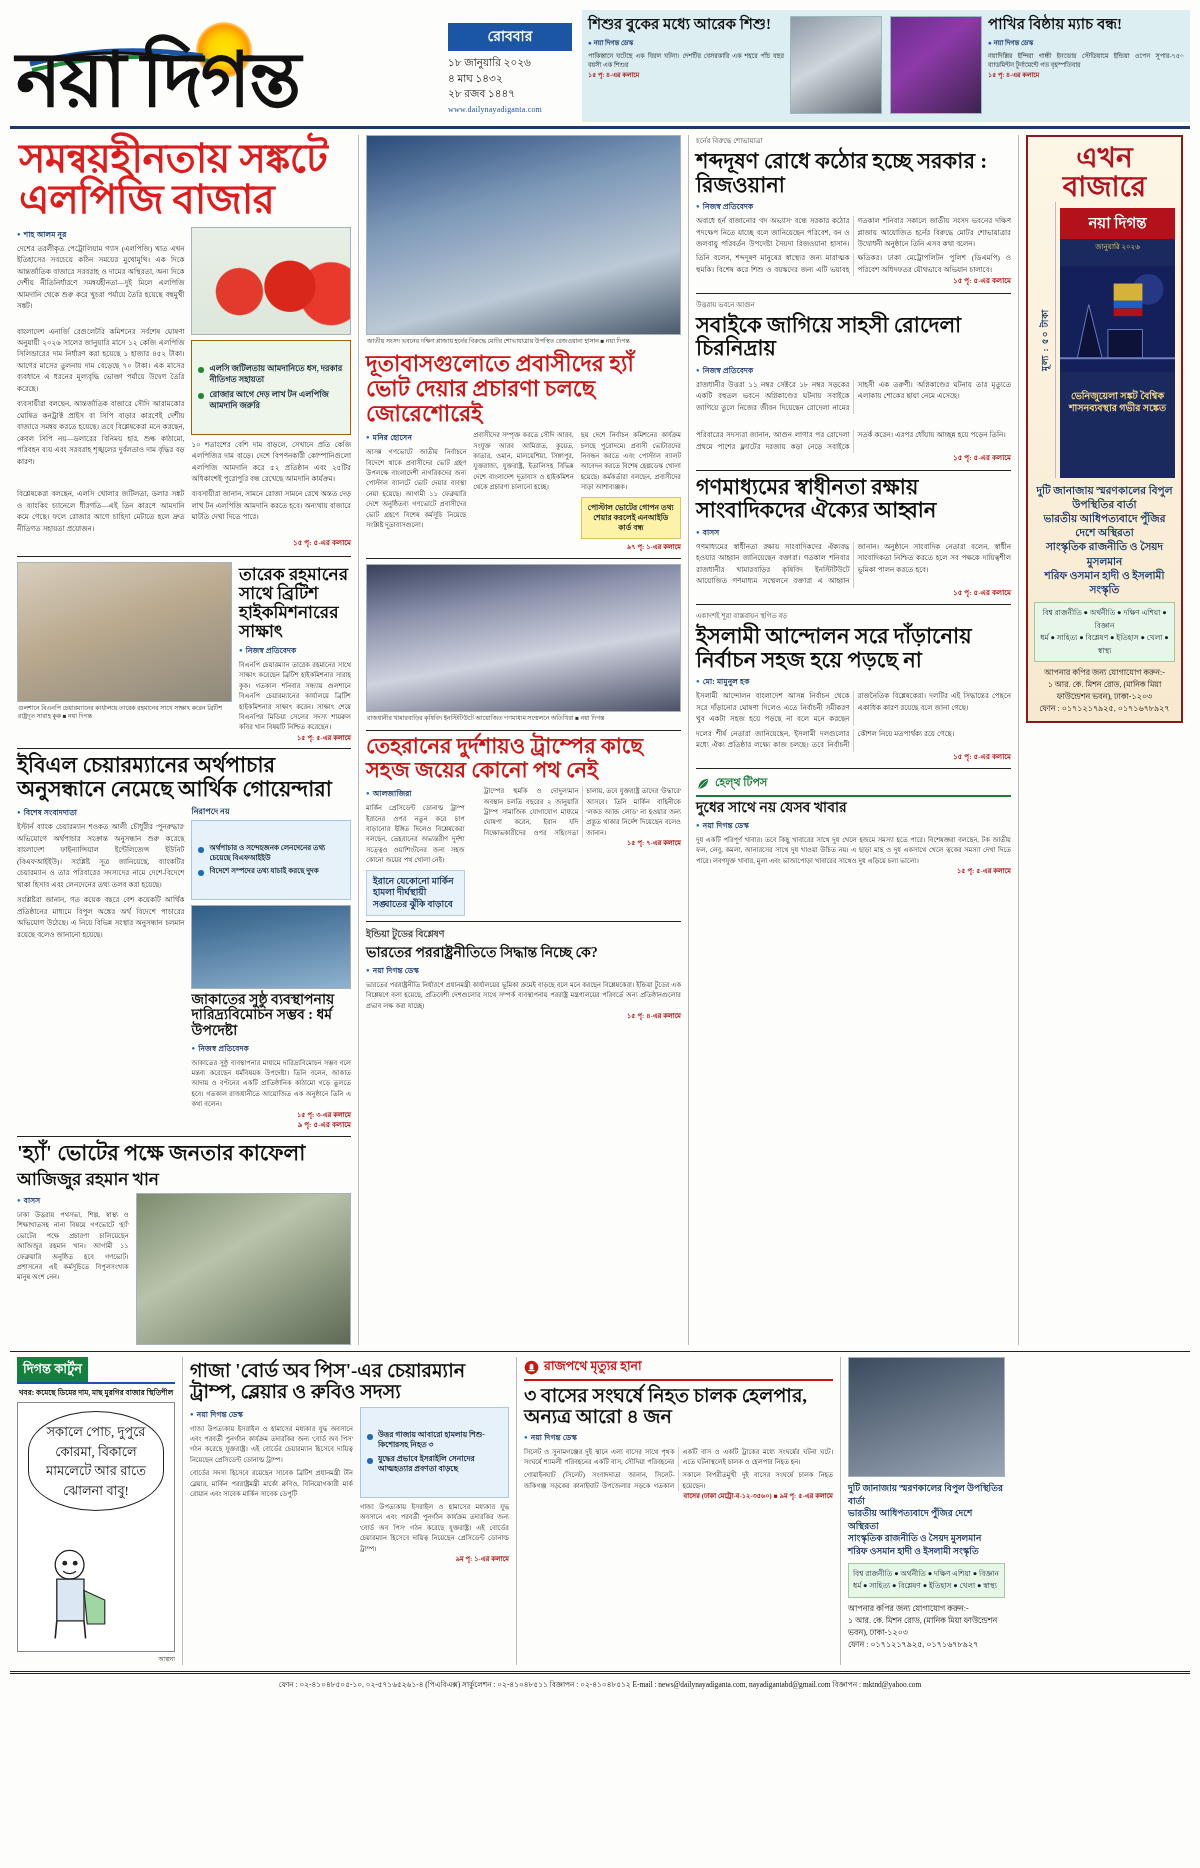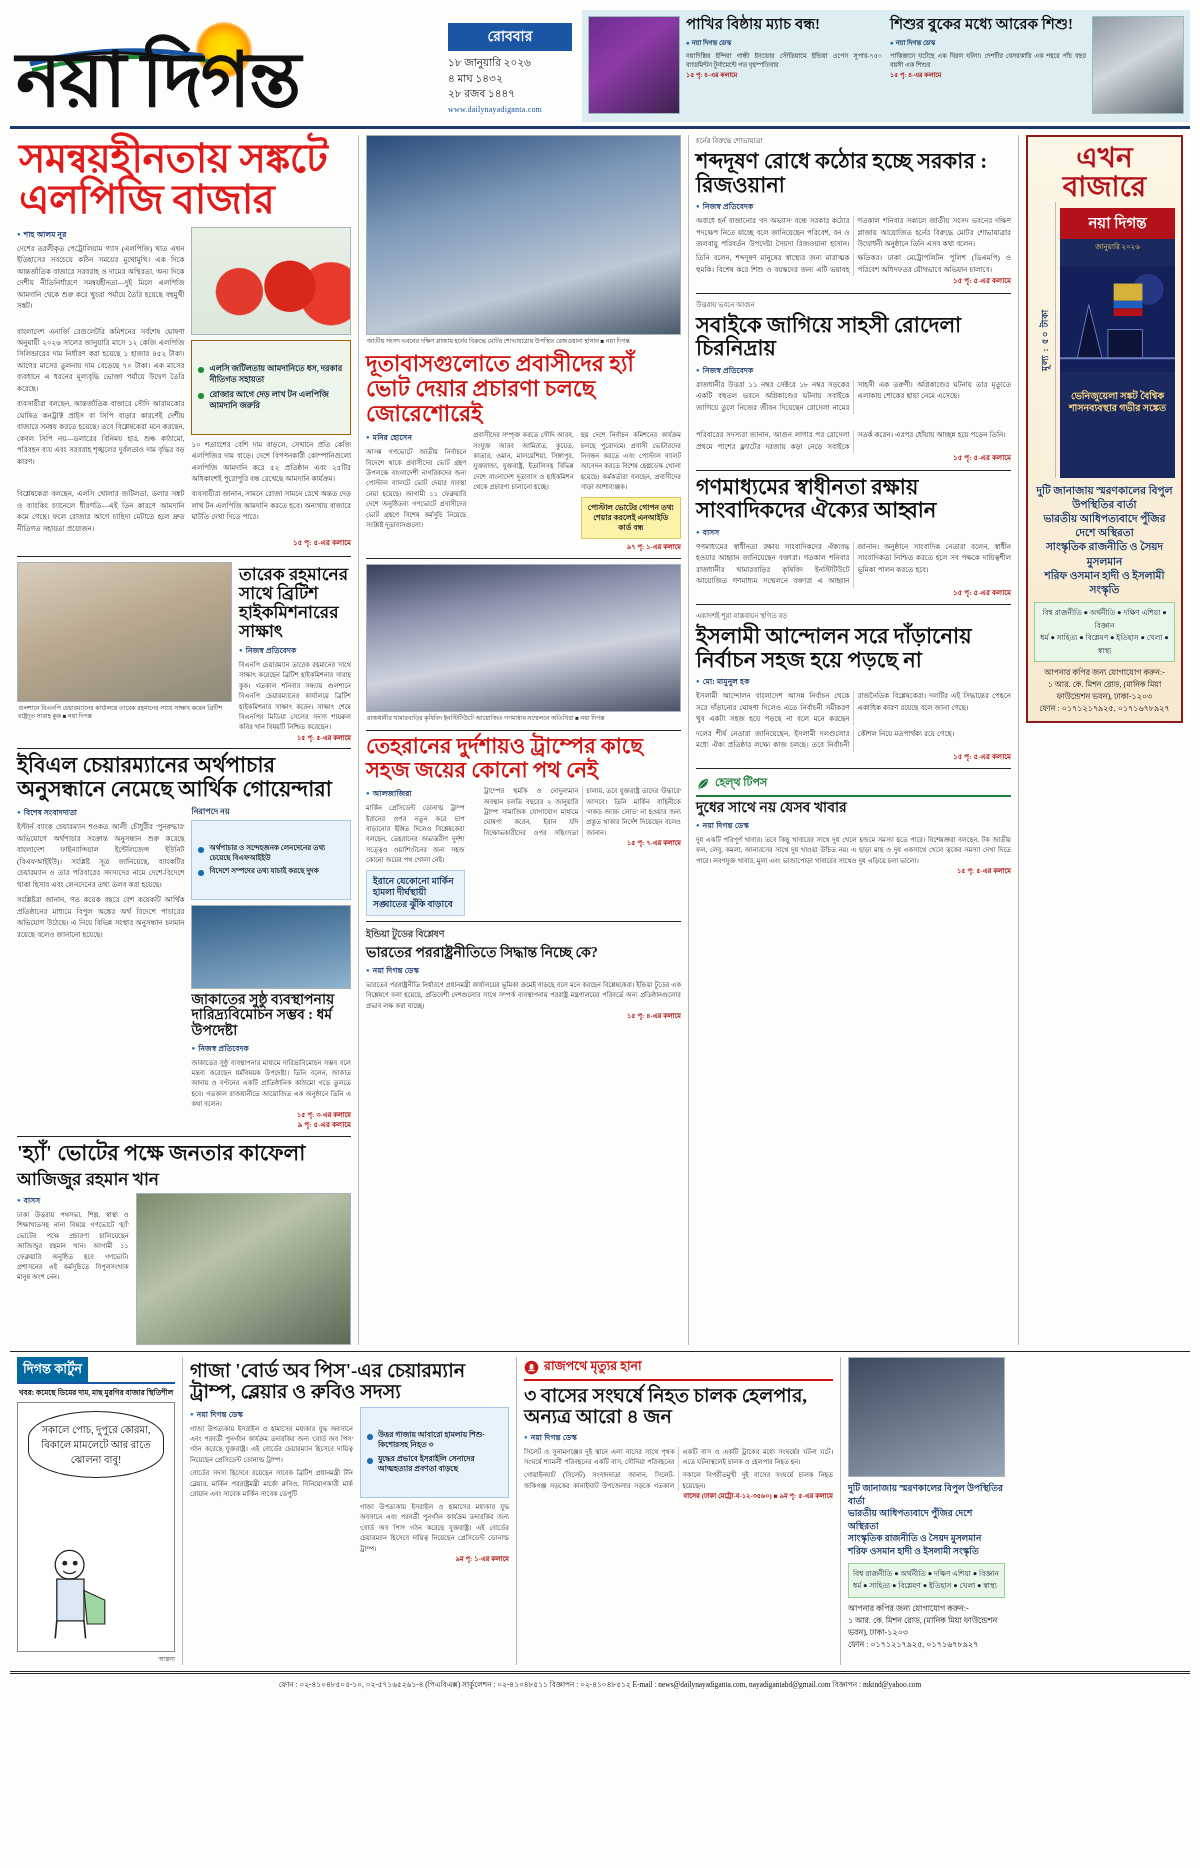--- a/index.html
+++ b/index.html
@@ -115,25 +115,25 @@
     display: flex; align-items: center; gap: 5px; border-bottom: 2px solid #1b7a3c;
     padding-bottom: 2px; margin-bottom: 3px;
   }
   .tips-h .lbl { color: #1b7a3c; font-size: 11px; font-weight: bold; }
   .leaf-ico { width: 14px; height: 14px; }
 
   .road-h { display: flex; align-items: center; gap: 5px; border-bottom: 2px solid #cc1414; padding-bottom: 2px; margin-bottom: 4px; }
   .road-h .lbl { color: #cc1414; font-size: 12.5px; font-weight: bold; }
 
   .cartoon-h {
-    background: #0369a1; color: #fff; font-size: 13px; font-weight: bold;
+    background: #15803d; color: #fff; font-size: 13px; font-weight: bold;
     padding: 2px 6px; display: inline-block;
   }
   .cartoon-box { border: 1px solid #888; height: 250px; position: relative; background: #fff; }
-  .bubble { border: 1.5px solid #222; border-radius: 50%/40%; padding: 10px 8px; font-size: 10px; text-align: center; line-height: 1.5; }
+  .bubble { border: 1.5px solid #222; border-radius: 50%/40%; padding: 10px 8px; font-size: 13px; text-align: center; line-height: 1.5; }
 
   
   .ad {
     border: 2px solid #8a1b1b; background: linear-gradient(180deg,#fdf6e6 0%, #f7e9cf 100%);
     padding: 6px; text-align: center;
   }
   .ad-h { color: #b3121a; font-size: 28px; font-weight: bold; line-height: 1.05; }
   .ad-cover { background: #1b2a5e; height: 270px; margin: 6px auto 0; position: relative; overflow: hidden; }
   .ad-sub { font-size: 10.5px; font-weight: bold; color: #1b3a6b; line-height: 1.35; margin-top: 6px; }
   .ad-list { background: #e8f6e8; border: 1px solid #9ecb9e; font-size: 7.4px; line-height: 1.7; padding: 4px; margin-top: 5px; color: #123; }
@@ -169,37 +169,37 @@
     <div class="date-box">
       <div class="day-badge">রোববার</div>
       <div class="date-line">১৮ জানুয়ারি ২০২৬</div>
       <div class="date-line">৪ মাঘ ১৪৩২</div>
       <div class="date-line">২৮ রজব ১৪৪৭</div>
       <div class="site">www.dailynayadiganta.com</div>
     </div>
 
     <div class="teasers">
       <div class="teaser">
+        <div class="teaser-body" style="order:1">
+          <div class="teaser-h">শিশুর বুকের মধ্যে আরেক শিশু!</div>
+          <div class="teaser-by">নয়া দিগন্ত ডেস্ক</div>
+          <div class="teaser-p">পাকিস্তানে ঘটেছে এক বিরল ঘটনা। দেশটির বেসরকারি এক শহরে পাঁচ বছর বয়সী এক শিশুর</div>
+          <div class="teaser-p jump">১৫ পৃ: ৪-এর কলামে</div>
+        </div>
+        <div class="teaser-img" style="order:2;
+             background:linear-gradient(150deg,#8f9aa6 0%,#cfd6dc 45%,#5d6670 100%);"></div>
+      </div>
+      <div class="teaser">
         <div class="teaser-img" style="background:linear-gradient(140deg,#6b2d8f 0%,#8d3aa8 40%,#3e2250 100%);"></div>
         <div class="teaser-body">
           <div class="teaser-h">পাখির বিষ্ঠায় ম্যাচ বন্ধ!</div>
           <div class="teaser-by">নয়া দিগন্ত ডেস্ক</div>
           <div class="teaser-p">নয়াদিল্লির ইন্দিরা গান্ধী ইনডোর স্টেডিয়ামে ইন্ডিয়া ওপেন সুপার-৭৫০ ব্যাডমিন্টন টুর্নামেন্টে গত বৃহস্পতিবার</div>
           <div class="teaser-p jump">১৫ পৃ: ৪-এর কলামে</div>
         </div>
-      </div>
-      <div class="teaser">
-        <div class="teaser-body" style="order:1">
-          <div class="teaser-h">শিশুর বুকের মধ্যে আরেক শিশু!</div>
-          <div class="teaser-by">নয়া দিগন্ত ডেস্ক</div>
-          <div class="teaser-p">পাকিস্তানে ঘটেছে এক বিরল ঘটনা। দেশটির বেসরকারি এক শহরে পাঁচ বছর বয়সী এক শিশুর</div>
-          <div class="teaser-p jump">১৫ পৃ: ৪-এর কলামে</div>
-        </div>
-        <div class="teaser-img" style="order:2;
-             background:linear-gradient(150deg,#8f9aa6 0%,#cfd6dc 45%,#5d6670 100%);"></div>
       </div>
     </div>
   </div>
 
   <div class="rule-thick"></div>
 
   <div class="grid">
 
     <div class="colA pad">
 

